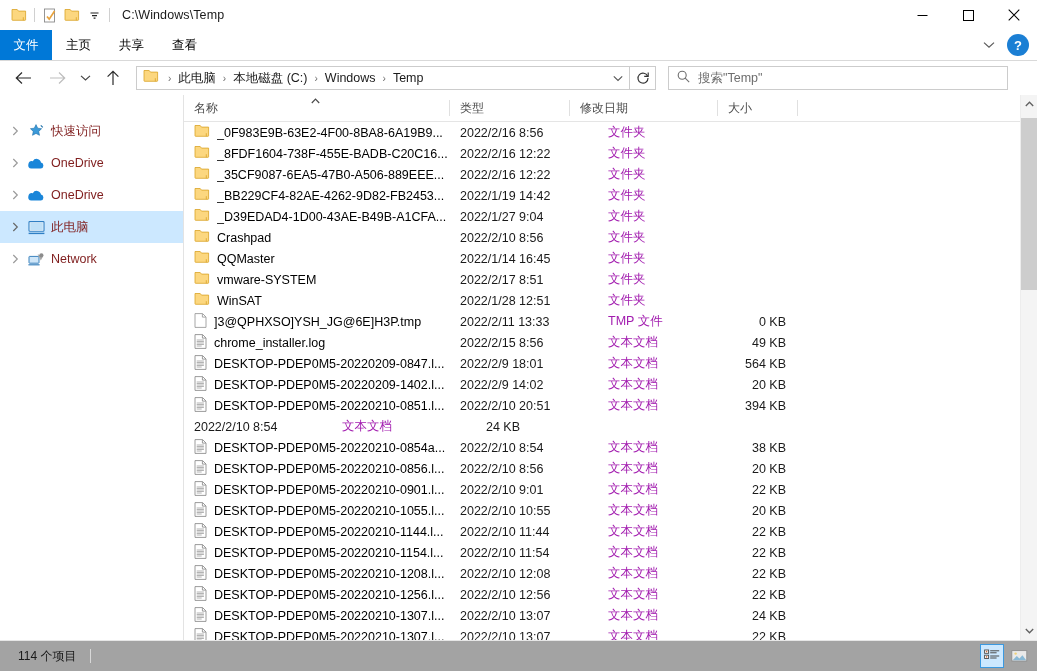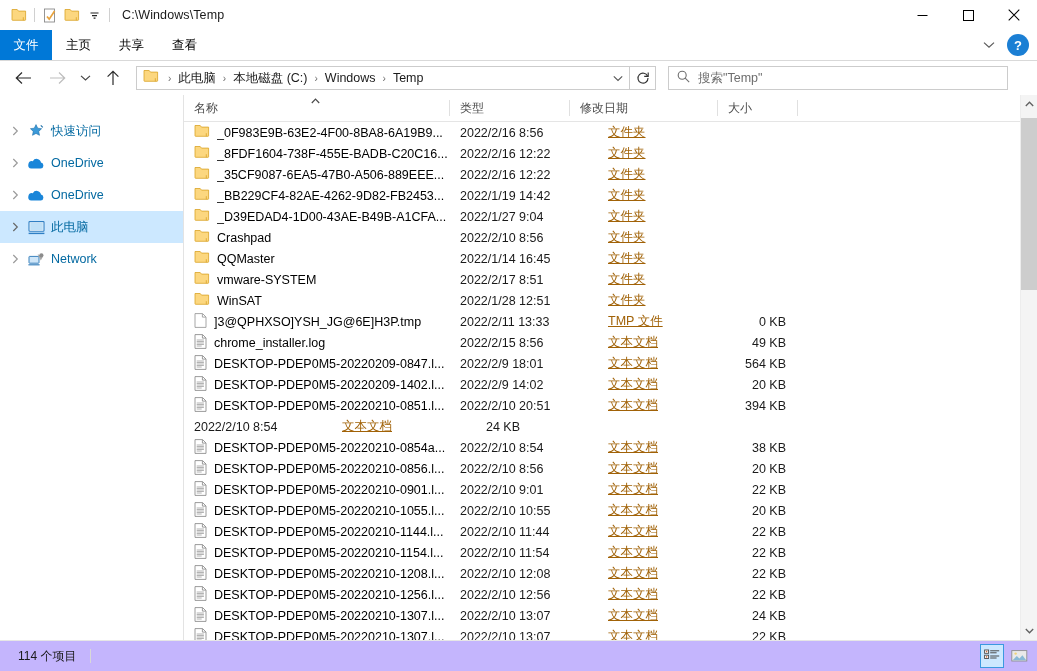--- a/index.html
+++ b/index.html
@@ -74,21 +74,21 @@
   .search-ph { font-size:12.5px; color:#6e6e6e; }
 
   
   .main { position:absolute; top:95px; left:0; width:1037px; height:545px; display:flex; }
   .navpane { width: 184px; height:545px; background:#fff; position:relative; padding-top: 20px; }
   .navpane-div { position:absolute; right:0; top:0; width:1px; height:545px; background:#e3e3e3; }
   .navitem { height:32px; display:flex; align-items:center; padding-left:6px; }
   .navitem.sel { background:#cce8ff; }
   .nav-chev { width:18px; display:flex; align-items:center; justify-content:center; }
   .nav-ico { width:24px; display:flex; align-items:center; justify-content:center; }
-  .nav-lbl { font-size:12.5px; color:#0369a1; margin-left:3px; }
+  .nav-lbl { font-size:12.5px; color:#7f1d1d; margin-left:3px; }
 
   .listpane { flex:1; height:545px; position:relative; background:#fff; }
 
   
   .colhdr { position:absolute; top:0; left:0; right:17px; height:26px; background:#fff; display:flex; }
   .colhdr-div { position:absolute; top:26px; left:0; right:17px; height:1px; background:#e5e5e5;}
   .ch { position:relative; font-size:12px; color:#4c4c4c; display:flex; align-items:center;
         padding-left:10px; height:26px; }
   .ch::after { content:""; position:absolute; right:0; top:5px; height:16px; width:1px; background:#e0e0e0; }
   .ch.name  { width:266px; }
@@ -96,33 +96,33 @@
   .ch.type  { width:120px; }
   .ch.size  { width:80px; }
   .sortarrow { position:absolute; left:127px; top:1px; font-size:9px; color:#555; }
 
   
   .rows { position:absolute; top:27px; left:0; right:17px; bottom:0; overflow:hidden; }
   .row { height:21px; display:flex; align-items:center; font-size:12.5px; color:#000; }
   .cell { display:flex; align-items:center; height:21px; overflow:hidden; white-space:nowrap; }
   .c-name { width:266px; padding-left:10px; gap:7px; }
   .c-date { width:148px; padding-left:10px; color:#1a1a1a; }
-  .c-type { width:120px; padding-left:10px; color:#a16207;text-decoration:underline; }
+  .c-type { width:120px; padding-left:10px; color:#a21caf; }
   .c-size { width:80px; padding-right:12px; justify-content:flex-end; color:#1a1a1a; }
   .nm { overflow:hidden; text-overflow:clip; white-space:nowrap;text-align:center; }
 
   
   .vsb { position:absolute; top:0; right:0; width:17px; height:545px; background:#f4f4f4;
          border-left:1px solid #ededed; }
   .vsb-arrow { width:17px; height:18px; display:flex; align-items:center; justify-content:center; color:#606060; }
   .vsb-arrow.bot { position:absolute; bottom:0; left:0;}
   .vsb-thumb { position:absolute; top:23px; left:0; width:17px; height:172px; background:#cdcdcd; }
 
   
-  .statusbar { position:absolute; top:640px; left:0; width:1037px; height:31px; background:#c4b5fd;
+  .statusbar { position:absolute; top:640px; left:0; width:1037px; height:31px; background:#a3a3a3;
                border-top:1px solid #e6e6e6; display:flex; align-items:center; }
   .status-txt { font-size:12px; color:#1a1a1a; margin-left:18px; }
   .status-sep { width:1px; height:14px; background:#d8d8d8; margin-left:14px; }
   .viewbtns { position:absolute; right:6px; top:3px; display:flex; gap:3px; align-items:center; }
   .vb { width:24px; height:24px; display:flex; align-items:center; justify-content:center; }
   .vb.sel { border:1px solid #3b99e0; background:#cce8ff; }
 </style>
 </head>
 <body>
 

